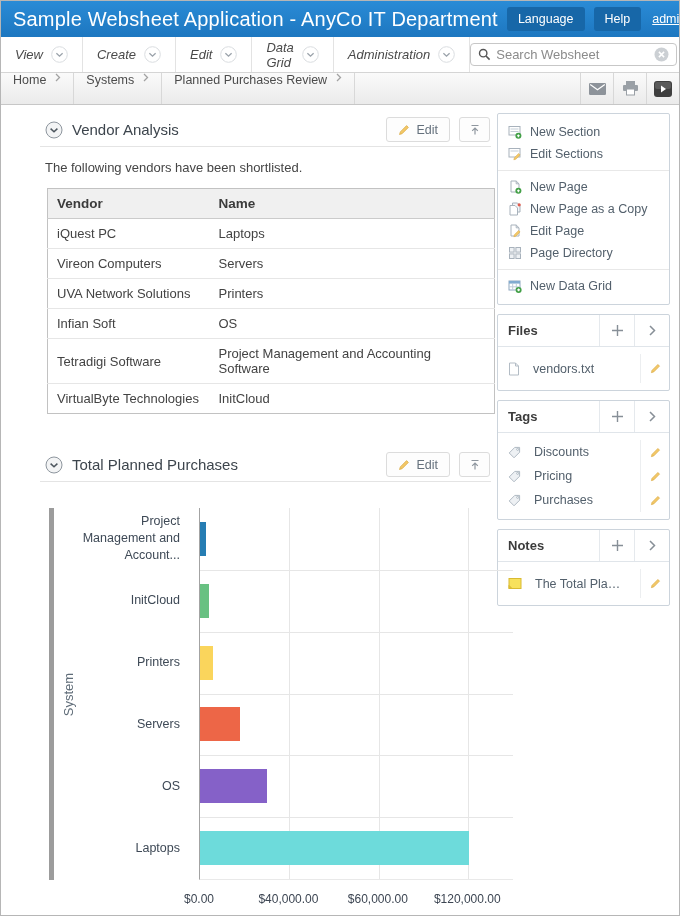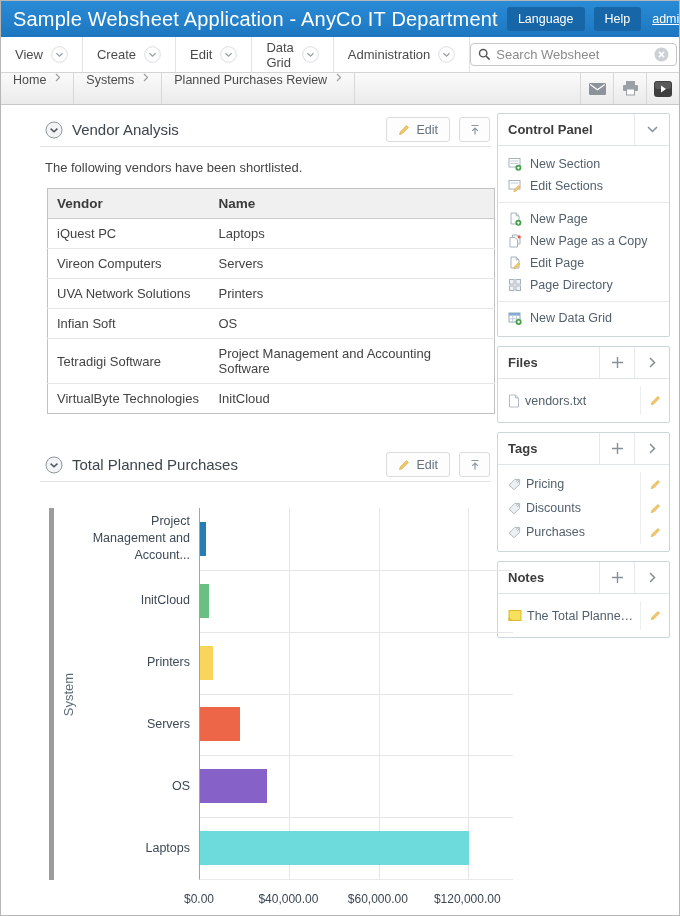--- a/index.html
+++ b/index.html
@@ -8,21 +8,21 @@
 
   
   .topbar { height:36px; background:linear-gradient(#2a8bd6,#1d77c0); display:flex; align-items:center; padding:0 8px 0 12px; }
   .app-title { flex:1; color:#fff; font-size:20px; letter-spacing:.2px; white-space:nowrap; }
   .hbtn { background:#1767a8; color:#fff; font-size:12.5px; padding:5px 11px; border-radius:3px; margin-left:9px; cursor:pointer; white-space:nowrap; }
   .huser { color:#fff; font-size:12.5px; margin-left:11px; cursor:pointer;text-decoration:underline; }
   .hbtn.signout { font-weight:bold; background:#135a94; }
 
   
   .menubar { height:36px; background:#fff; border-bottom:1px solid #d5d5d5; display:flex; align-items:stretch; }
-  .menu-item { display:flex; align-items:center; gap:8px; padding:0 14px; border-right:1px solid #e3e3e3; font-size:13px; color:#4a4a4a; cursor:pointer; }
+  .menu-item { display:flex; align-items:center; gap:8px; padding:0 14px; border-right:1px solid #e3e3e3; font-size:13px; color:#4a4a4a; cursor:pointer;font-style:italic; }
   .menu-spacer { flex:1; }
   .searchbox { display:flex; align-items:center; gap:5px; margin:6px 8px 6px 0; border:1px solid #c7c7c7; border-radius:4px; padding:0 7px; width:207px; background:#fff; }
   .searchbox input { border:none; outline:none; flex:1; font-size:13px; color:#444; font-family:"Liberation Sans",sans-serif; min-width:0; }
   .searchbox input::placeholder { color:#8b8b8b; opacity:1; }
 
   
   .breadcrumbbar { height:32px; background:linear-gradient(#fafafa,#ebebeb); border-bottom:1px solid #c7c7c7; display:flex; align-items:stretch; }
   .crumb { display:flex; gap:9px; padding:0 12px; border-right:1px solid #d8d8d8; font-size:12.5px; color:#4c4c4c; cursor:pointer; }
   .crumb-spacer { flex:1; }
   .bc-tool { width:33px; display:flex; align-items:center; justify-content:center; border-left:1px solid #d8d8d8; cursor:pointer; }
@@ -46,38 +46,38 @@
   table.vendors td { font-size:13px; color:#434343; padding:7px 9px; border-bottom:1px solid #e6e6e6; background:#fff; }
   table.vendors tr:last-child td { border-bottom:none; }
 
   .section-gap { height:34px; }
 
   
   .chart { position:relative; height:430px; margin-top:24px; }
   .yaxis-bar { position:absolute; left:9px; top:2px; width:5px; height:372px; background:#9c9c9c; }
   .ylabel-box { position:absolute; left:20px; top:2px; width:18px; height:372px; display:flex; align-items:center; justify-content:center; }
   .ylabel-box span { transform:rotate(-90deg); white-space:nowrap; font-size:13px; color:#5f6c78; }
-  .cats { position:absolute; left:46px; top:2px; width:104px; height:372px; }
+  .cats { position:absolute; left:36px; top:2px; width:104px; height:372px; }
   .cat { position:absolute; right:0; width:104px; display:flex; align-items:center; justify-content:flex-end; text-align:right; font-size:12.5px; color:#3e4956; line-height:17px; }
   .plot { position:absolute; left:159px; top:2px; width:314px; height:372px; border-left:1px solid #a3a3a3; border-bottom:1px solid #e9e9e9; }
   .vgrid { position:absolute; top:0; width:1px; height:100%; background:#e6e6e6; }
   .hgrid { position:absolute; left:0; width:100%; height:1px; background:#e6e6e6; }
   .bar { position:absolute; left:0; height:34px; }
   .xticks { position:absolute; left:159px; top:386px; width:314px; height:16px; }
   .xtick { position:absolute; transform:translateX(-50%); font-size:12px; color:#3c4552; white-space:nowrap; }
 
   
   .panel { border:1px solid #ccd4dc; border-radius:2px; background:#fff; margin-bottom:9px; }
   .panel-head { display:flex; align-items:stretch; height:32px; border-bottom:1px solid #e0e5ea; }
   .panel-title { flex:1; display:flex; align-items:center; padding-left:10px; font-size:13px; font-weight:bold; color:#3c3c3c; white-space:nowrap; }
   .panel-btn { width:35px; display:flex; align-items:center; justify-content:center; border-left:1px solid #e5e9ed; cursor:pointer; }
   .panel-body { padding:7px 0; }
   .cp-item { display:flex; align-items:center; gap:8px; height:22px; padding:0 10px; font-size:12.5px; color:#53606c; cursor:pointer; white-space:nowrap; }
   .cp-divider { border-top:1px solid #e8e8e8; margin:5px 0; }
-  .row-item { display:flex; align-items:center; gap:5px; min-height:29px; padding-left:10px; font-size:12.5px; color:#53606c; }
+  .row-item { display:flex; align-items:center; gap:13px; min-height:29px; padding-left:10px; font-size:12.5px; color:#53606c; }
   .row-item .lbl { flex:1; white-space:nowrap; overflow:hidden; text-overflow:ellipsis; cursor:pointer; }
   .row-edit { width:29px; align-self:stretch; display:flex; align-items:center; justify-content:center; border-left:1px solid #eceef0; cursor:pointer; }
   .tag-row { min-height:24px; }
   svg { display:block; }
 </style>
 </head>
 <body>
 
 <div class="app">
 
@@ -335,30 +335,20 @@
             <div class="xtick" style="left: 178.857px;">$60,000.00</div>
             <div class="xtick" style="left: 268.286px;">$120,000.00</div>
           </div>
 
       </div>
     </div>
 
     <div class="sidebar">
 
       <div class="panel">
-        <div class="panel-head">
-          <div class="panel-title">Control Panel</div>
-          <div class="panel-btn">
-            <span>
-                <svg width="11" height="7" viewBox="0 0 11 7">
-                  <path d="M1 1l4.5 4.5L10 1" fill="none" stroke="#878f97" stroke-width="1.5"></path>
-                </svg>
-              </span>
-          </div>
-        </div>
         <div class="panel-body">
           <div class="cp-item">
             <span>
                 <svg width="14" height="14" viewBox="0 0 14 14">
                   <rect x="1" y="1.5" width="11" height="8.5" fill="#fff" stroke="#a8b2bc"></rect>
                   <line x1="2.5" y1="4" x2="10.5" y2="4" stroke="#c3cdd6"></line>
                   <line x1="2.5" y1="6.5" x2="10.5" y2="6.5" stroke="#c3cdd6"></line>
                   <circle cx="10.4" cy="10.8" r="3" fill="#43a047"></circle>
                   <path d="M10.4 9.4v2.8M9 10.8h2.8" stroke="#fff" stroke-width="1.1"></path>
                 </svg>
@@ -491,35 +481,35 @@
             </div>
         </div>
         <div class="panel-body">
           <div class="row-item tag-row">
             <span>
                 <svg width="13" height="13" viewBox="0 0 14 14">
                   <path d="M7.3 1.5h5.2v5.2l-6 6-5.2-5.2z" fill="#eef1f4" stroke="#aab4be"></path>
                   <circle cx="10.4" cy="3.6" r="1.1" fill="#fff" stroke="#aab4be"></circle>
                 </svg>
               </span>
-            <span class="lbl">Pricing</span>
+            <span class="lbl">Discounts</span>
             <span class="row-edit">
                 <svg width="11" height="11" viewBox="0 0 12 12">
                   <path d="M1.5 10.5l.8-2.6 6.3-6.3 1.8 1.8-6.3 6.3-2.6.8z" fill="#f3c868" stroke="#d8a73f" stroke-width="0.7" stroke-linejoin="round"></path>
                 </svg>
               </span>
           </div>
           <div class="row-item tag-row">
             <span>
                 <svg width="13" height="13" viewBox="0 0 14 14">
                   <path d="M7.3 1.5h5.2v5.2l-6 6-5.2-5.2z" fill="#eef1f4" stroke="#aab4be"></path>
                   <circle cx="10.4" cy="3.6" r="1.1" fill="#fff" stroke="#aab4be"></circle>
                 </svg>
               </span>
-            <span class="lbl">Discounts</span>
+            <span class="lbl">Pricing</span>
             <span class="row-edit">
                 <svg width="11" height="11" viewBox="0 0 12 12">
                   <path d="M1.5 10.5l.8-2.6 6.3-6.3 1.8 1.8-6.3 6.3-2.6.8z" fill="#f3c868" stroke="#d8a73f" stroke-width="0.7" stroke-linejoin="round"></path>
                 </svg>
               </span>
           </div>
           <div class="row-item tag-row">
             <span>
                 <svg width="13" height="13" viewBox="0 0 14 14">
                   <path d="M7.3 1.5h5.2v5.2l-6 6-5.2-5.2z" fill="#eef1f4" stroke="#aab4be"></path>

